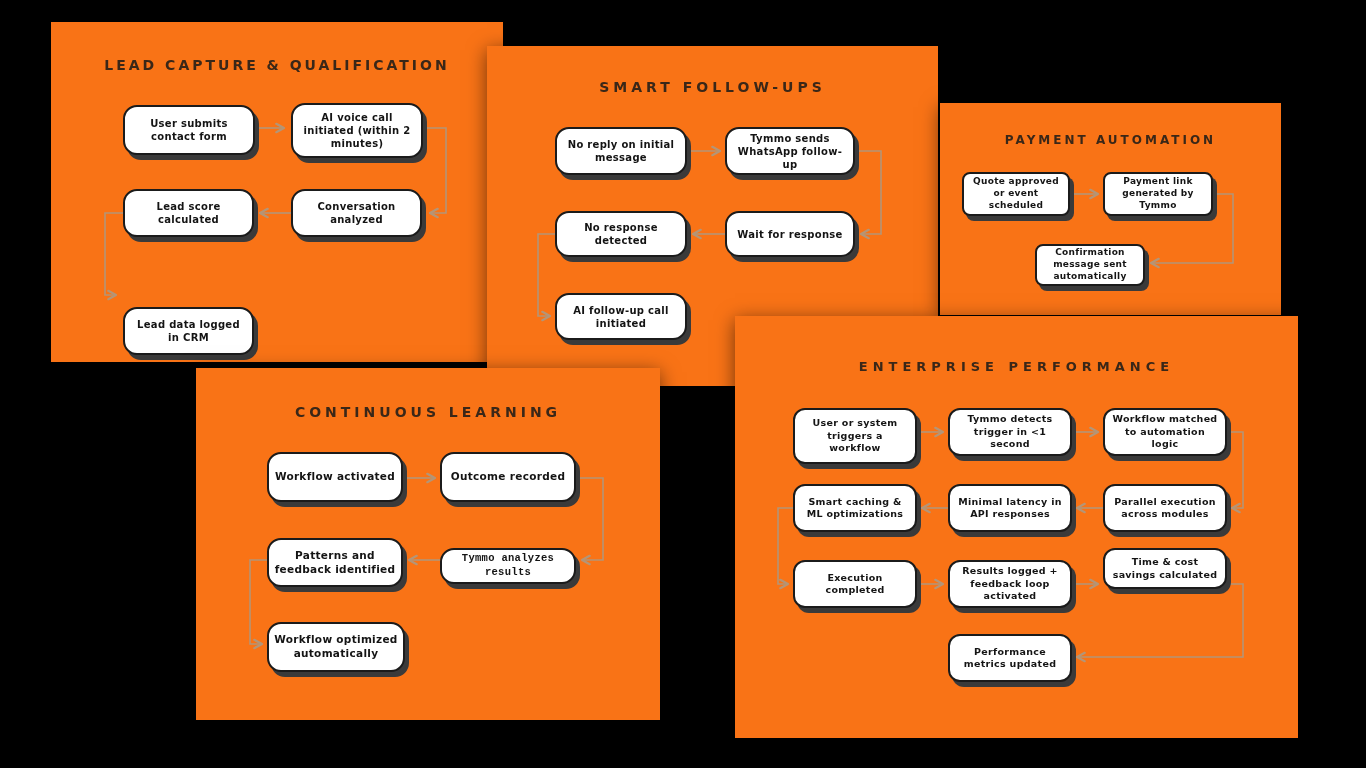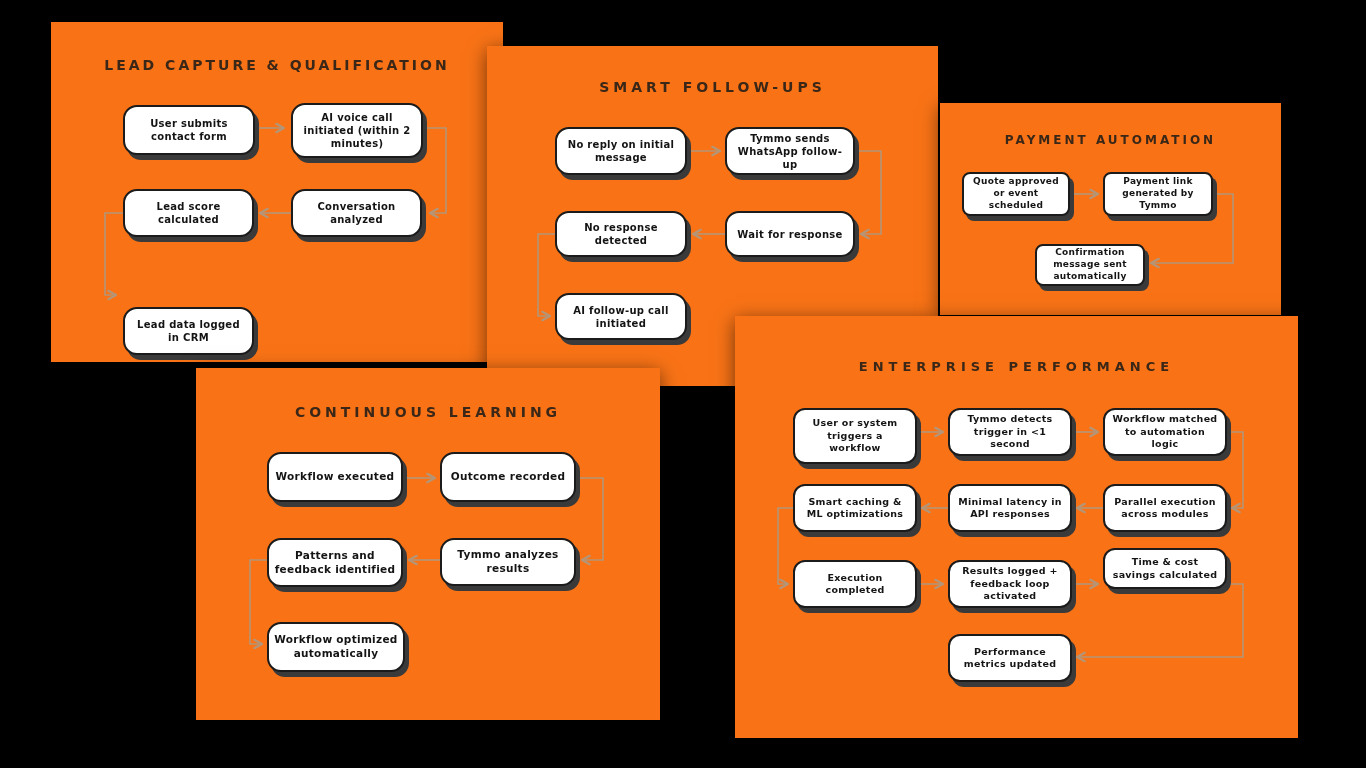--- a/index.html
+++ b/index.html
@@ -87,24 +87,24 @@
       <defs>
         <marker id="m4" viewBox="0 0 8 8" refX="6.5" refY="4" markerWidth="7" markerHeight="7" orient="auto">
           <path d="M1,1 L6.5,4 L1,7" fill="none" stroke="#b49577" stroke-width="1.4" stroke-linecap="round" stroke-linejoin="round"></path>
         </marker>
       </defs>
       <path d="M207,110 H239" marker-end="url(#m4)"></path>
       <path d="M380,110 H407 V192 H386" marker-end="url(#m4)"></path>
       <path d="M244,192 H213" marker-end="url(#m4)"></path>
       <path d="M71,192 H54 V276 H66" marker-end="url(#m4)"></path>
     </svg>
-    <div class="node" style="left:71px;top:84px;width:136px;height:50px;">Workflow executed</div>
+    <div class="node" style="left:71px;top:84px;width:136px;height:50px;">Workflow activated</div>
     <div class="node" style="left:244px;top:84px;width:136px;height:50px;">Outcome recorded</div>
     <div class="node" style="left:71px;top:170px;width:136px;height:49px;">Patterns and feedback identified</div>
-    <div class="node" style="left:244px;top:170px;width:136px;height:48px;">Tymmo analyzes results</div>
+    <div class="node" style="left:244px;top:180px;width:136px;height:36px;font-family:Liberation Mono, monospace;">Tymmo analyzes results</div>
     <div class="node" style="left:71px;top:254px;width:138px;height:50px;">Workflow optimized automatically</div>
   </div>
 
   <div class="card c5" style="left:735px;top:316px;width:563px;height:422px;z-index:5;">
     <div class="card-title" style="top:44px;font-size:13px;letter-spacing:5px;">ENTERPRISE PERFORMANCE</div>
     <svg class="connectors" width="563" height="422" viewBox="0 0 563 422">
       <defs>
         <marker id="m5" viewBox="0 0 8 8" refX="6.5" refY="4" markerWidth="7" markerHeight="7" orient="auto">
           <path d="M1,1 L6.5,4 L1,7" fill="none" stroke="#b49577" stroke-width="1.4" stroke-linecap="round" stroke-linejoin="round"></path>
         </marker>

